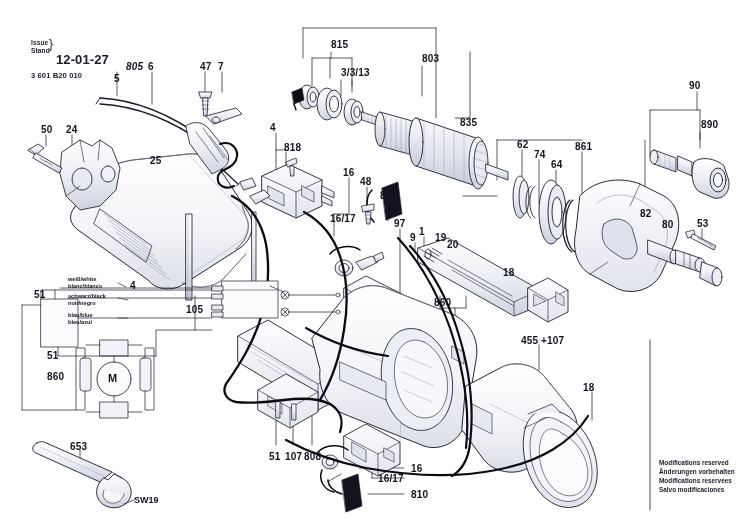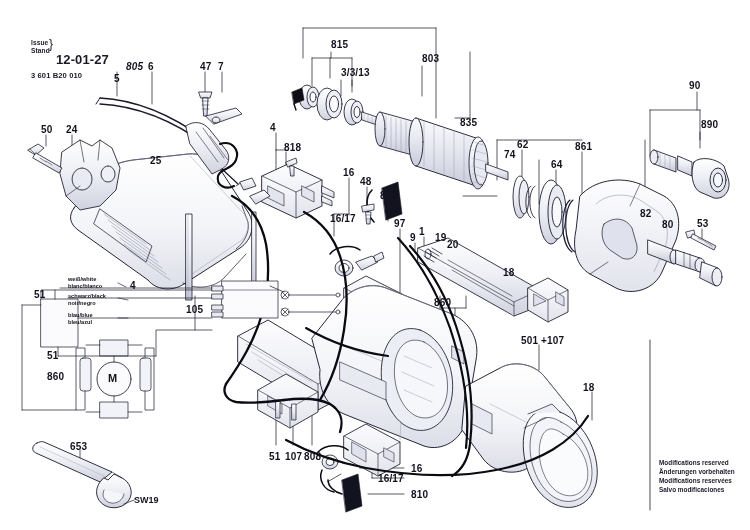--- a/index.html
+++ b/index.html
@@ -699,33 +699,33 @@
       <div class="lbl" style="left: 360px; top: 177px;">48</div>
       <div class="lbl" style="left: 380px; top: 191px;">810</div>
       <div class="lbl" style="left: 330px; top: 214px;">16/17</div>
       <div class="lbl" style="left: 394px; top: 219px;">97</div>
       <div class="lbl" style="left: 419px; top: 227px;">1</div>
       <div class="lbl" style="left: 410px; top: 233px;">9</div>
       <div class="lbl" style="left: 435px; top: 233px;">19</div>
       <div class="lbl" style="left: 447px; top: 240px;">20</div>
       <div class="lbl" style="left: 503px; top: 268px;">18</div>
       <div class="lbl" style="left: 517px; top: 140px;">62</div>
-      <div class="lbl" style="left: 504px; top: 150px;">74</div>
+      <div class="lbl" style="left: 534px; top: 150px;">74</div>
       <div class="lbl" style="left: 551px; top: 160px;">64</div>
       <div class="lbl" style="left: 575px; top: 142px;">861</div>
       <div class="lbl" style="left: 640px; top: 209px;">82</div>
       <div class="lbl" style="left: 662px; top: 220px;">80</div>
       <div class="lbl" style="left: 697px; top: 219px;">53</div>
       <div class="lbl" style="left: 186px; top: 305px;">105</div>
       <div class="lbl" style="left: 34px; top: 290px;">51</div>
       <div class="lbl" style="left: 130px; top: 281px;">4</div>
       <div class="lbl" style="left: 47px; top: 351px;">51</div>
       <div class="lbl" style="left: 47px; top: 372px;">860</div>
       <div class="lbl" style="left: 434px; top: 298px;">860</div>
-      <div class="lbl" style="left: 521px; top: 336px;">501 +107</div>
+      <div class="lbl" style="left: 521px; top: 336px;">455 +107</div>
       <div class="lbl" style="left: 583px; top: 383px;">18</div>
       <div class="lbl" style="left: 269px; top: 452px;">51</div>
       <div class="lbl" style="left: 285px; top: 452px;">107</div>
       <div class="lbl" style="left: 304px; top: 452px;">808</div>
       <div class="lbl" style="left: 411px; top: 464px;">16</div>
       <div class="lbl" style="left: 378px; top: 474px;">16/17</div>
       <div class="lbl" style="left: 411px; top: 490px;">810</div>
       <div class="lbl" style="left: 70px; top: 442px;">653</div>
     </div>
 

